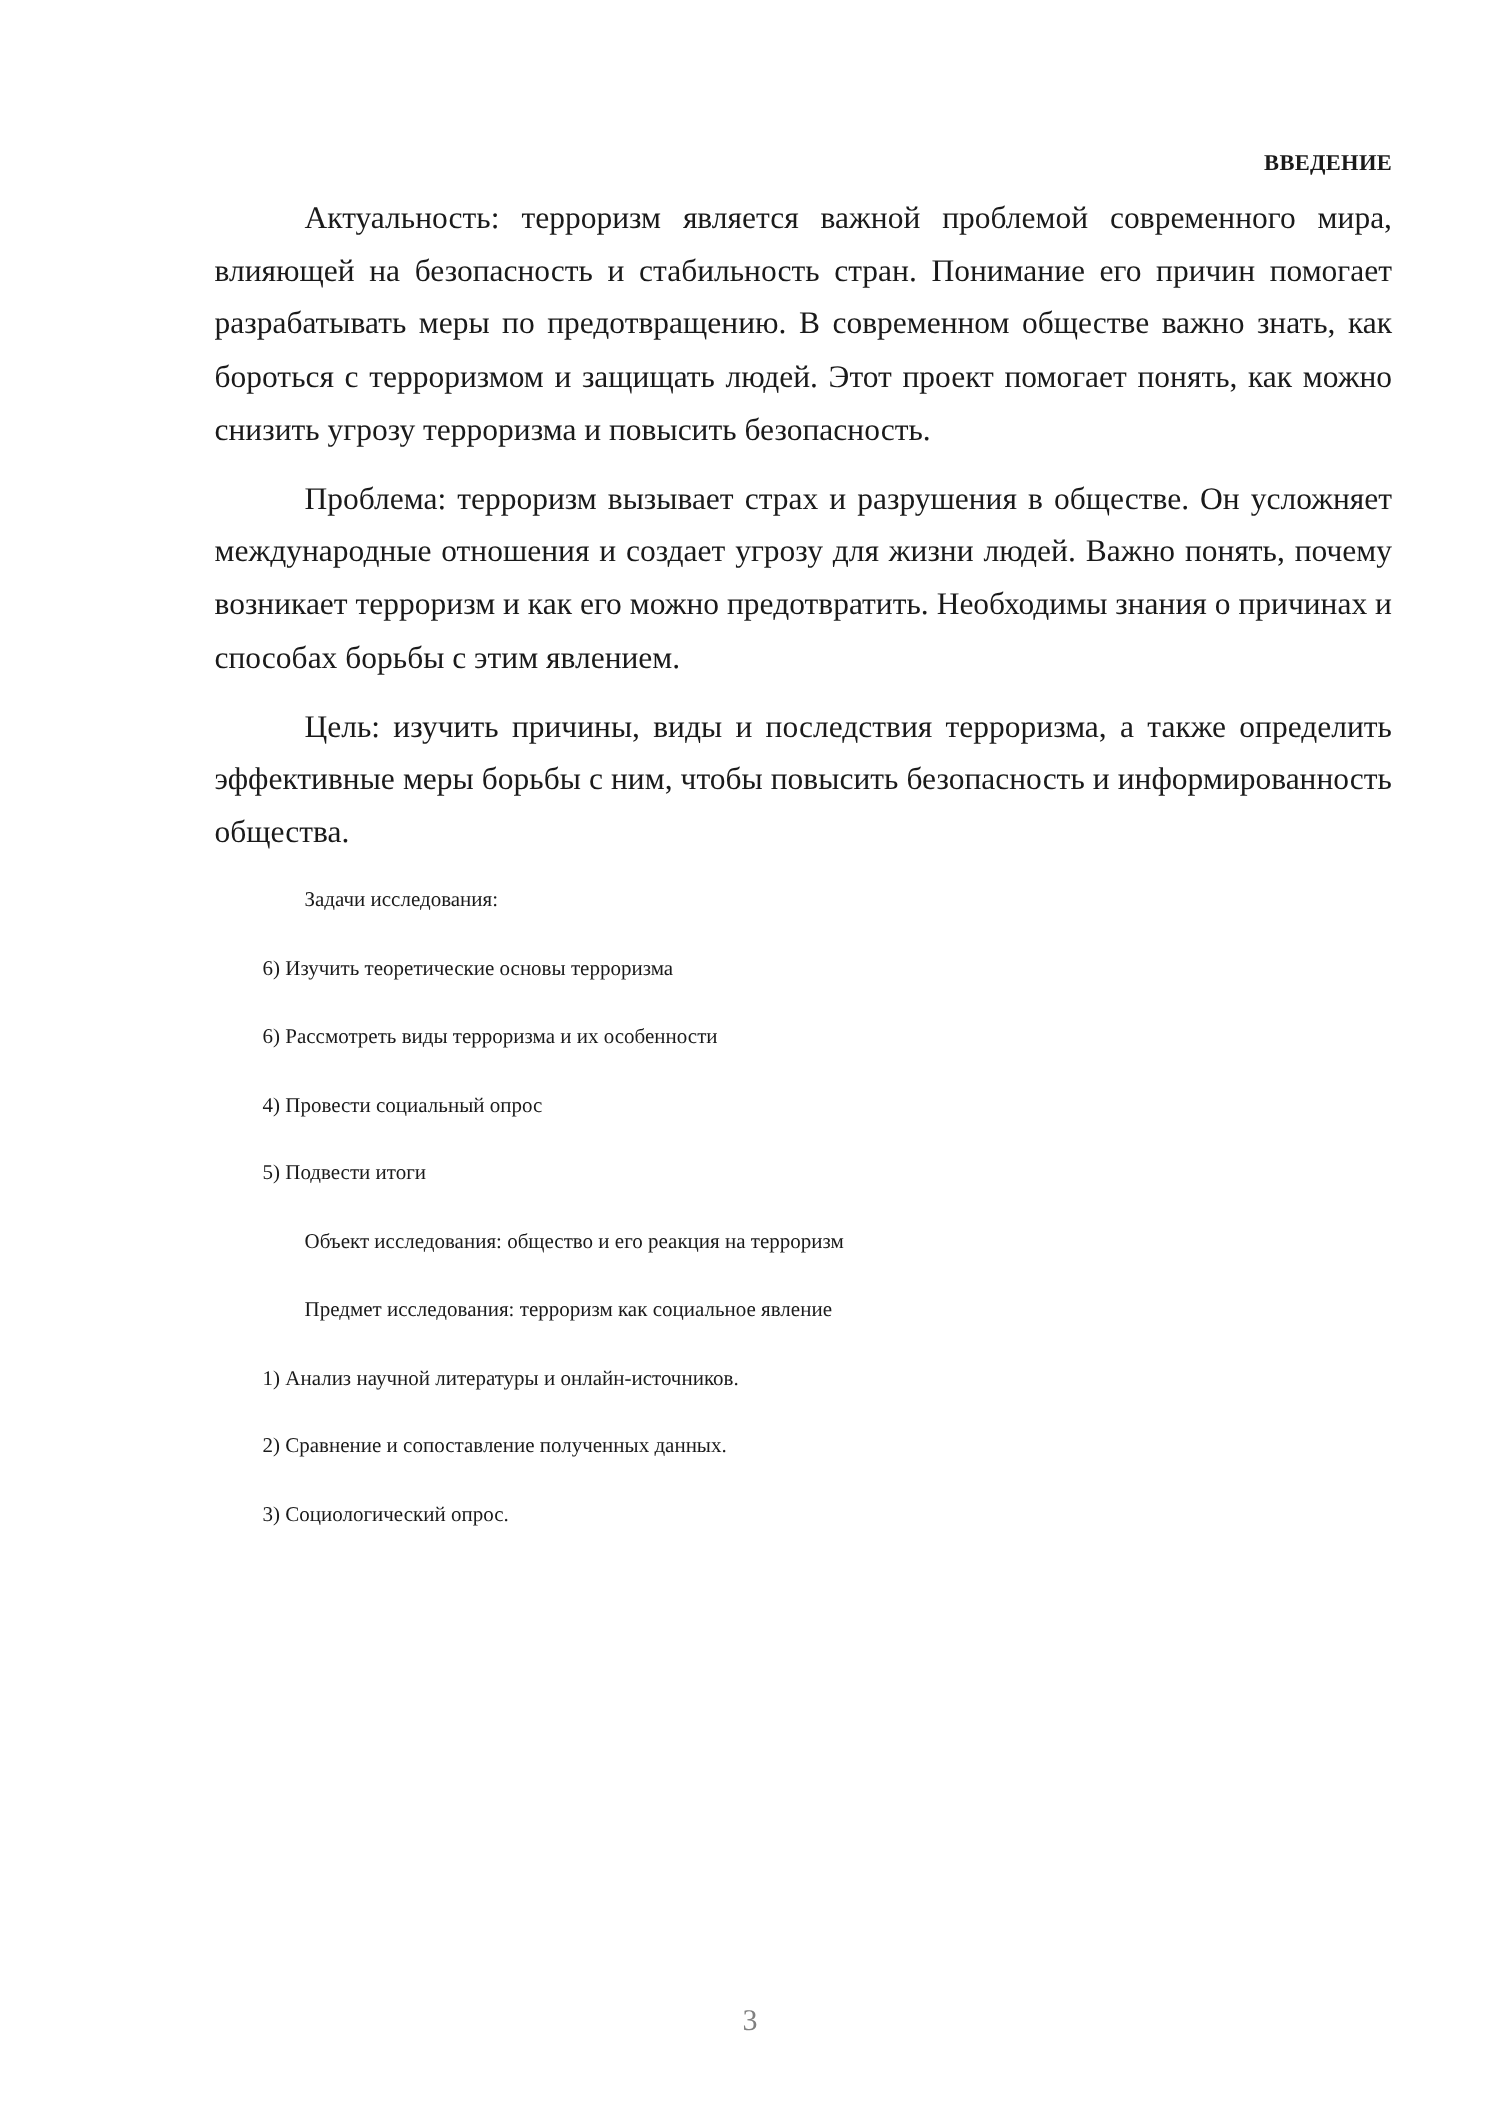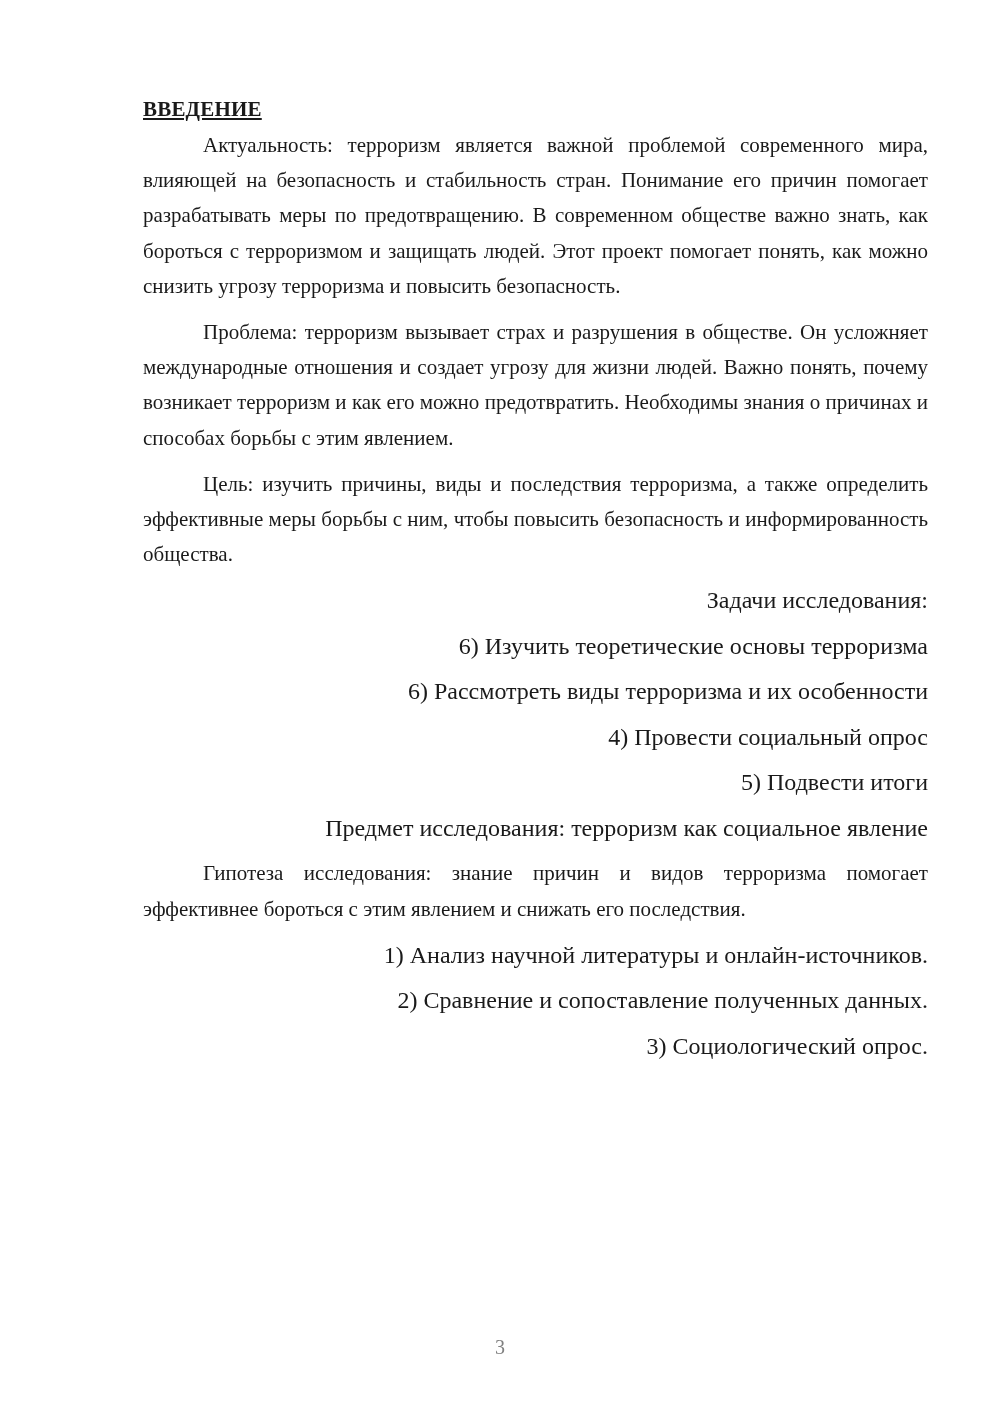--- a/index.html
+++ b/index.html
@@ -22,42 +22,40 @@
       height: 1414px;
       background: #ffffff;
     }
     .content {
       position: absolute;
       left: 143px;
       top: 94px;
       width: 785px;
     }
     .title {
-      text-align: left;
+      text-align: right;
       font-weight: bold;
-      font-size: 21px;
+      font-size: 15px;
       line-height: 30px;
       height: 30px;
       margin: 0 0 4px 0;
       letter-spacing: 0.2px;
-      text-decoration: underline;
     }
     .para {
       font-size: 21px;
       line-height: 35.2px;
       text-align: justify;
       text-indent: 60px;
       margin: 0 0 11px 0;
     }
     .line-single {
-      font-size: 24px;
+      font-size: 14px;
       line-height: 35px;
       margin: 0 0 10.5px 0;
       white-space: nowrap;
-      text-align: right;
     }
     .indent-label { padding-left: 60px; }
     .list-item { padding-left: 32px; }
     .page-number {
       position: absolute;
       left: 0;
       width: 1000px;
       top: 1336px;
       text-align: center;
       font-size: 20px;
@@ -80,24 +78,24 @@
 
     <div class="line-single indent-label">Задачи исследования:</div>
 
     <div>
       <div class="line-single list-item">6) Изучить теоретические основы терроризма</div>
       <div class="line-single list-item">6) Рассмотреть виды терроризма и их особенности</div>
       <div class="line-single list-item">4) Провести социальный опрос</div>
       <div class="line-single list-item">5) Подвести итоги</div>
     </div>
 
+    <div class="line-single indent-label">Объект исследования: общество и его реакция на терроризм</div>
 
     <div class="line-single indent-label">Предмет исследования: терроризм как социальное явление</div>
 
-    <p class="para">Гипотеза исследования: знание причин и видов терроризма помогает эффективнее бороться с этим явлением и снижать его последствия.</p>
 
 
     <div>
       <div class="line-single list-item">1) Анализ научной литературы и онлайн-источников.</div>
       <div class="line-single list-item">2) Сравнение и сопоставление полученных данных.</div>
       <div class="line-single list-item">3) Социологический опрос.</div>
     </div>
 
   </div>
 

